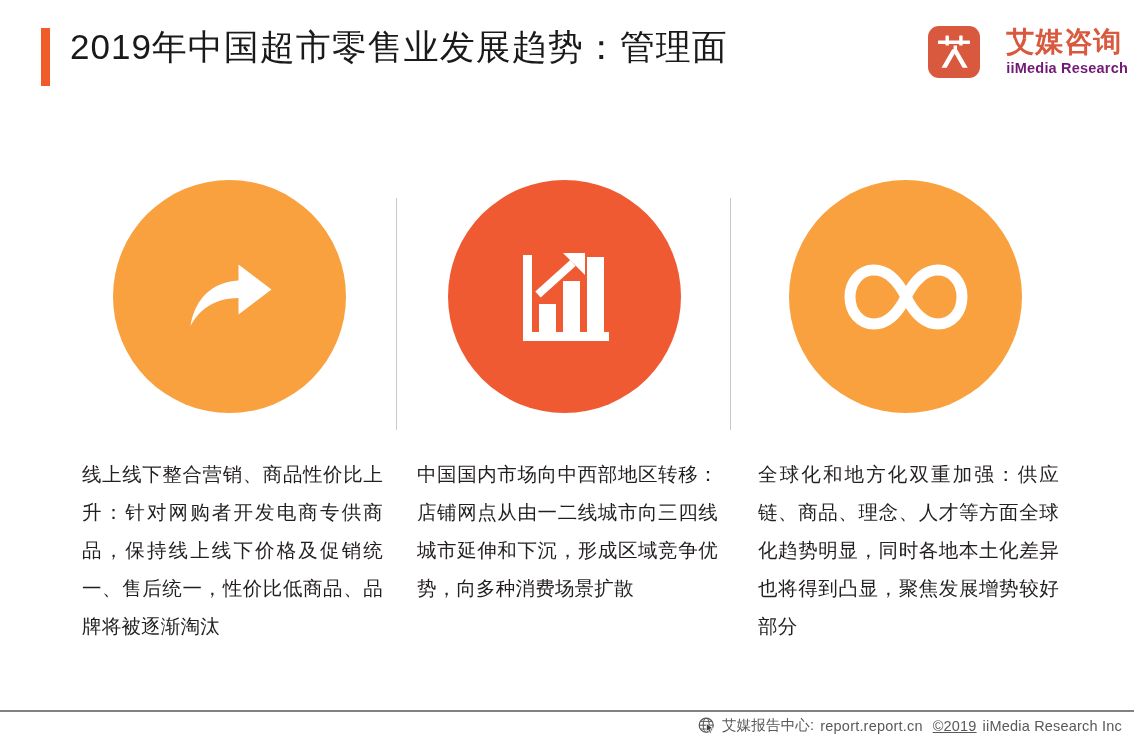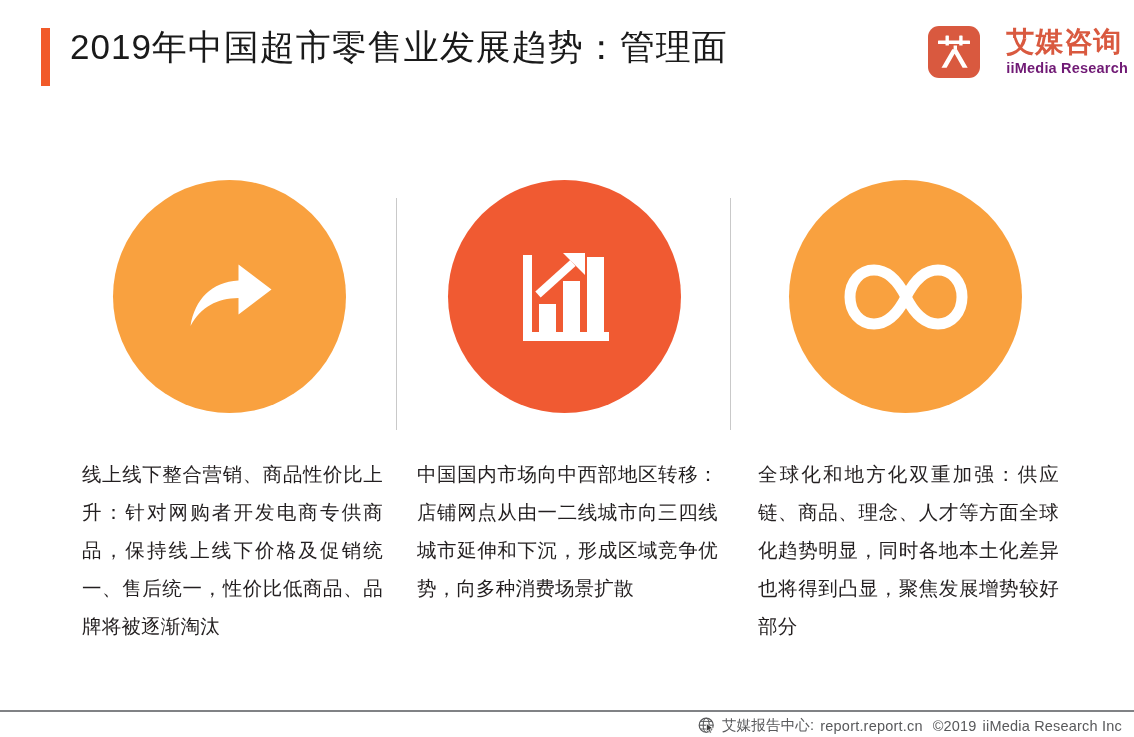--- a/index.html
+++ b/index.html
@@ -156,21 +156,21 @@
     align-items: center;
     gap: 6px;
     font-size: 14.5px;
     color: #58595b;
     white-space: nowrap;
   }
   .footer-icon { width: 18px; height: 18px; flex: 0 0 auto; position: relative; }
   .footer-icon svg { display: block; }
   .footer-cn { letter-spacing: 0.2px; text-align: center; }
   .footer-url { letter-spacing: 0.2px; }
-  .footer-copy { letter-spacing: 0.2px; margin-left: 4px; }
+  .footer-copy { letter-spacing: 0.2px; margin-left: 4px; text-decoration: underline; }
   .footer-org { letter-spacing: 0.2px; }
 </style>
 </head>
 <body>
 
 <div class="header">
   <div class="title-accent"></div>
   <div class="page-title">2019年中国超市零售业发展趋势：管理面</div>
 
   <div class="logo">

